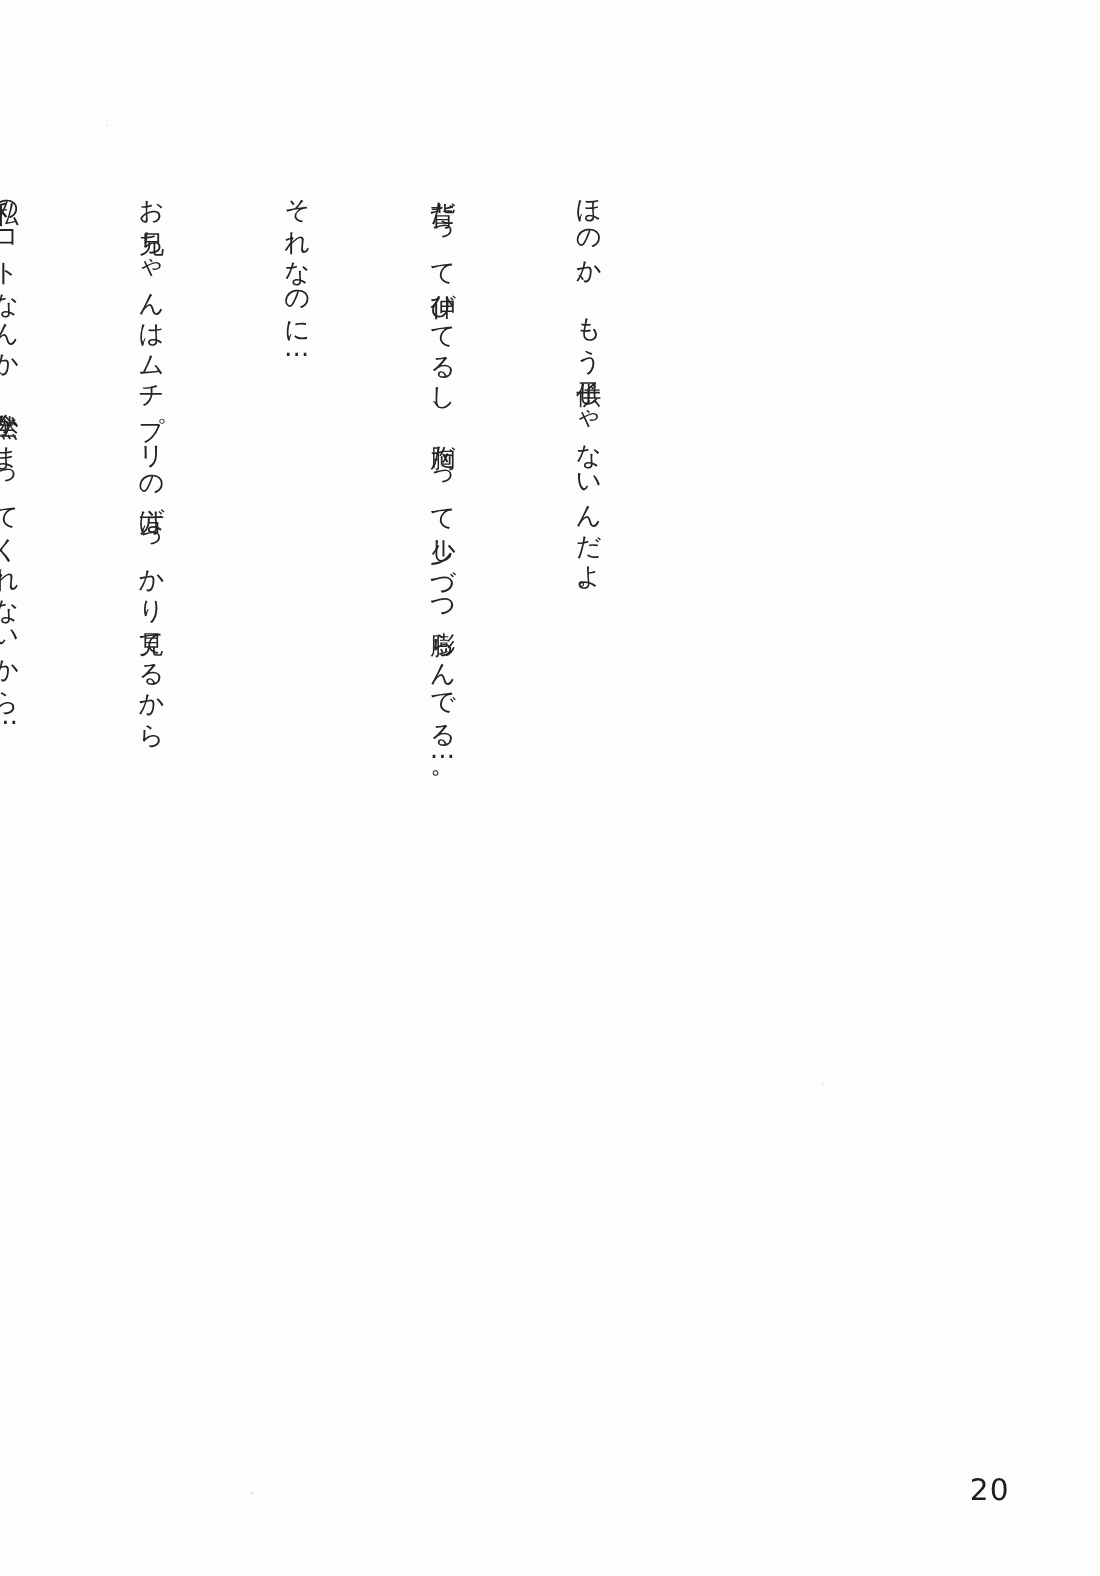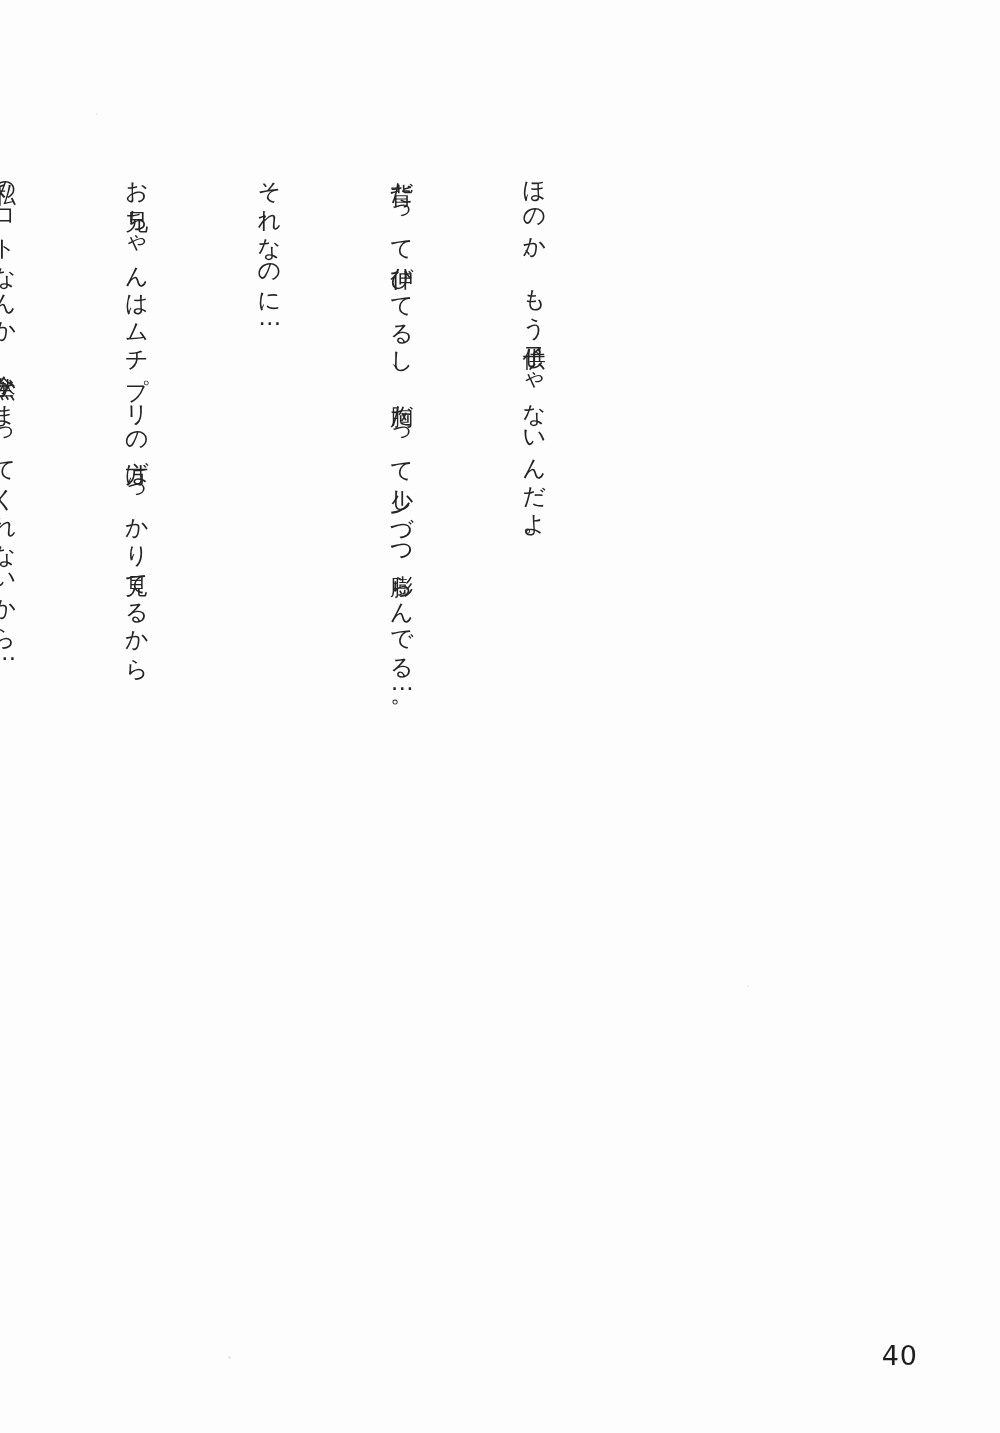--- a/index.html
+++ b/index.html
@@ -64,15 +64,15 @@
   <div class="vertical-text">
     <span class="line">ほのか、もう子供じゃないんだよ。</span>
     <span class="line">背だって伸びてるし、胸だって少しづつ膨らんでる…。</span>
     <span class="line">それなのに…</span>
     <span class="line">お兄ちゃんはムチプリの方ばっかり見てるから</span>
     <span class="line">私のコトなんか、全然かまってくれないから…</span>
     
     
   </div>
 
-  <div class="page-number">40</div>
+  <div class="page-number">20</div>
 
 </div>
 
 </body></html>

